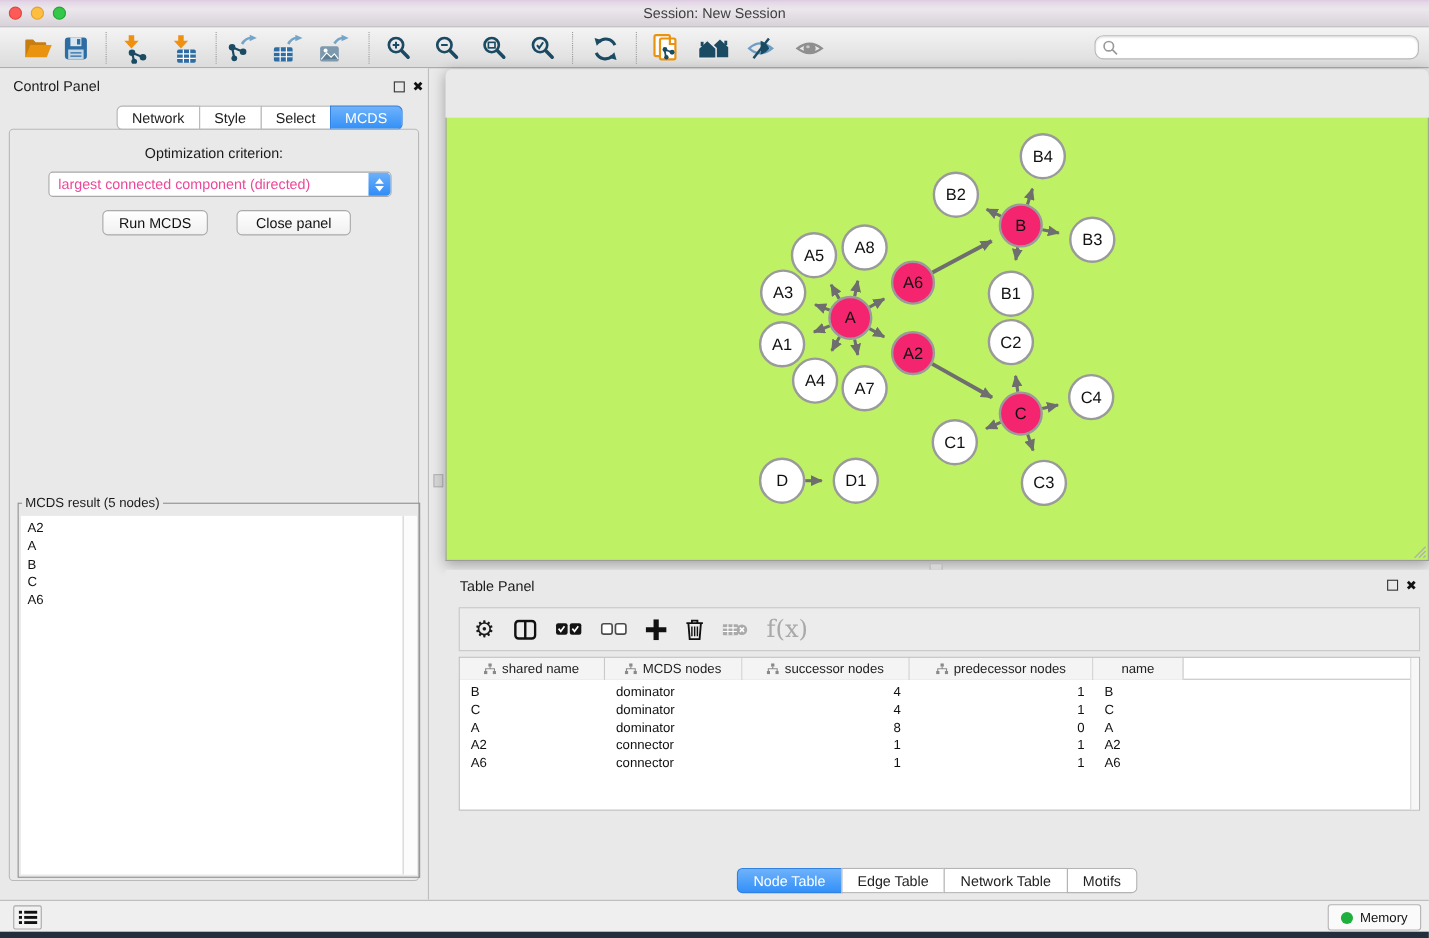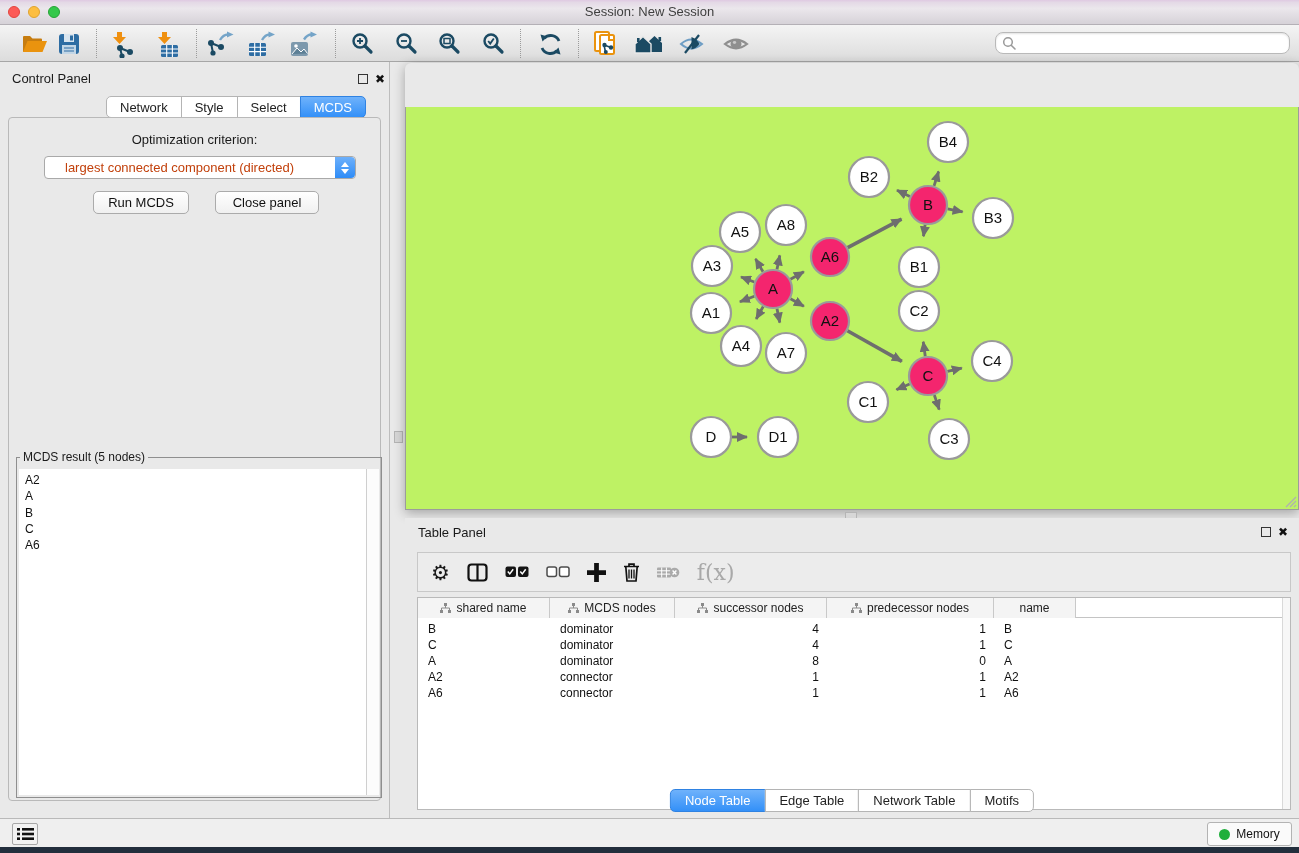--- a/index.html
+++ b/index.html
@@ -39,21 +39,21 @@
     margin-left:-1px; white-space:nowrap; }
   .seg-tab:first-child { border-radius:5px 0 0 5px; margin-left:0; }
   .seg-tab:last-child { border-radius:0 5px 5px 0; }
   .seg-tab.active { background:linear-gradient(#6fb2fb,#3390f8); border-color:#2f82e2; color:#fff; }
   #cp-tabs { top:34px; left:200px; transform:translateX(-50%);margin-left:36px; }
   .cp-inner { position:absolute; left:8px; top:55px; width:373px; height:684px;
     border:1px solid #b9b9b9; border-radius:4px; }
   .opt-label { position:absolute; left:0; width:100%; top:14px; text-align:center; font-size:13px; color:#1a1a1a; }
   .select { position:absolute; left:35px; top:38px; width:312px; height:23px; background:#fff;
     border:1px solid #a9a9a9; border-radius:4px; }
-  .select-text { position:absolute; left:20px; top:3px; font-size:13px; color:#c2410c; }
+  .select-text { position:absolute; left:8px; top:3px; font-size:13px; color:#ec4899; }
   .select-step { position:absolute; right:0; top:0; bottom:0; width:20px; border-radius:0 4px 4px 0;
     background:linear-gradient(#6db0fb,#2e8cf7); display:flex; flex-direction:column; align-items:center; justify-content:center; gap:2px; }
   .select-step i { display:block; width:0; height:0; border-left:4px solid transparent; border-right:4px solid transparent; }
   .select-step i.up { border-bottom:5px solid #fff; }
   .select-step i.dn { border-top:5px solid #fff; }
   .btn { position:absolute; height:23px; background:linear-gradient(#ffffff,#f0f0f0); border:1px solid #ababab;
     border-radius:5px; font-size:13px; color:#111; text-align:center; line-height:21px; }
   .btn.run { left:84px; top:73px; width:96px; }
   .btn.closep { left:194px; top:73px; width:104px;margin-left:12px; }
   .result-fs { position:absolute; left:7px; top:332px; width:366px; height:348px;
@@ -81,21 +81,21 @@
   .grip-svg { position:absolute; right:1px; bottom:1px; }
 
   
   .table-panel { position:absolute; left:405px; top:518px; width:894px; height:300px; background:#e9e9e9; }
   .tp-title { position:absolute; left:13px; top:7px; font-size:13px; color:#1a1a1a; }
   .tp-toolbar { position:absolute; left:12px; top:34px; width:874px; height:40px; background:#ececec;
     border:1px solid #c8c8c8; display:flex; align-items:center; gap:17px; padding-left:13px; }
   .tpi { display:flex; align-items:center; justify-content:center; }
   .gear-glyph { font-size:21px; color:#1a1a1a; line-height:21px; }
   .fx { font-family:"DejaVu Serif","Liberation Serif",serif; color:#a9a9a9; font-size:22px; }
-  .tp-table { position:absolute; left:12px; top:79px; width:874px; height:213px; background:#fff;
+  .tp-table { position:absolute; left:12px; top:79px; width:874px; height:140px; background:#fff;
     border:1px solid #b9b9b9; overflow:hidden; }
   .thead { display:flex; height:20px; border-bottom:1px solid #c4c4c4; }
   .th { background:#f4f4f4; border-right:1px solid #c9c9c9; height:20px; display:inline-flex;
     align-items:center; justify-content:center; gap:5px; font-size:12px; color:#222; }
   .th-label { white-space:nowrap; }
   #table-body { padding-top:3px; }
   .tr { display:flex; height:16px; }
   .td { font-size:12px; color:#111; height:16px; line-height:16px; padding:0 8px; white-space:nowrap; }
   .td.left { text-align:left; padding-left:10px; }
   .td.right { text-align:right; }

